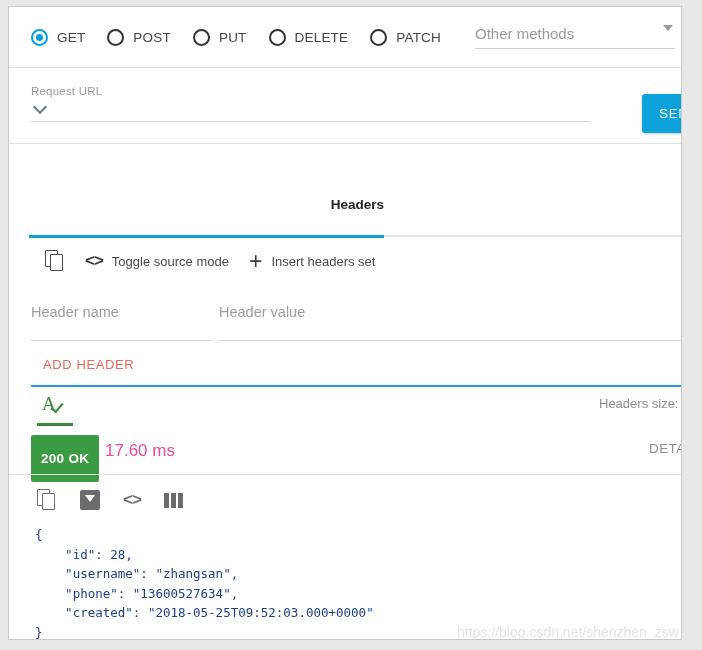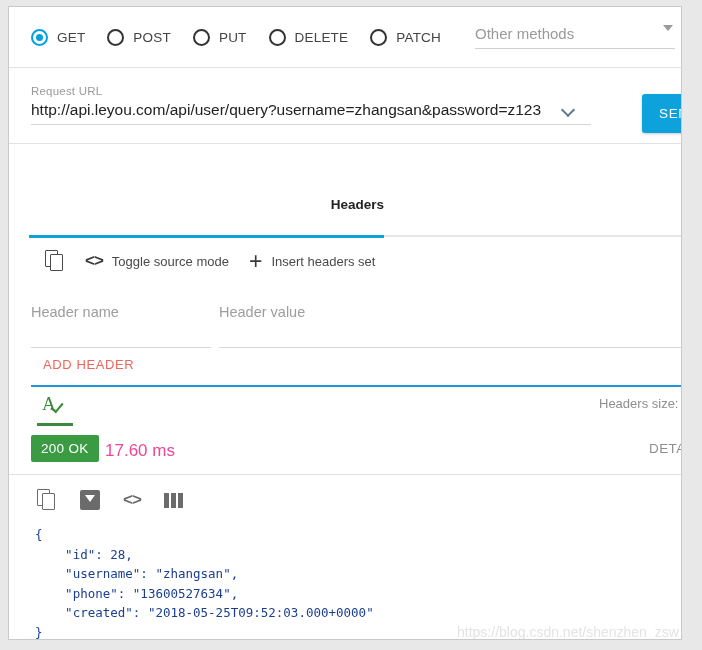--- a/index.html
+++ b/index.html
@@ -299,21 +299,21 @@
   
   .hdr-inputs {
     position: absolute;
     left: 22px;
     top: 296px;
     width: 740px;
     display: flex;
   }
   .hdr-field {
     position: relative;
-    padding-bottom: 26px;
+    padding-bottom: 19px;
     border-bottom: 1px solid #d8d8d8;
   }
   .hdr-field.name { width: 180px; margin-right: 8px; }
   .hdr-field.value { width: 540px; }
   .hdr-ph {
     font-size: 14.5px;
     color: #9d9d9d;
   }
 
   .add-header {
@@ -378,22 +378,22 @@
   }
 
   
   .status-badge {
     position: absolute;
     left: 22px;
     top: 428px;
     background: #3B9B43;
     color: #fff;
     font-size: 13.5px;
-    font-weight: normal;
-    padding: 6px 10px;
+    font-weight: bold;
+    padding: 16px 10px;
     border-radius: 2px;
     letter-spacing: 0.3px;
   }
   .status-time {
     position: absolute;
     left: 96px;
     top: 434px;
     font-size: 17px;
     color: #ec4899;
   }
@@ -535,21 +535,20 @@
         <span class="om-text">Other methods</span>
         <span class="caret-down"></span>
       </div>
     </div>
 
     <div class="hr" style="top:60px;"></div>
 
     <div class="url-block">
       <div class="url-label">Request URL</div>
       <div class="url-input-row">
-        <span class="url-text">http://api.leyou.com/api/user/query?username=zhangsan&amp;password=z123</span>
         <span class="url-chevron"></span>
       </div>
     </div>
 
     <button class="send-btn">SEND</button>
 
     <div class="hr" style="top:136px;"></div>
 
 
     <div class="tabs">

